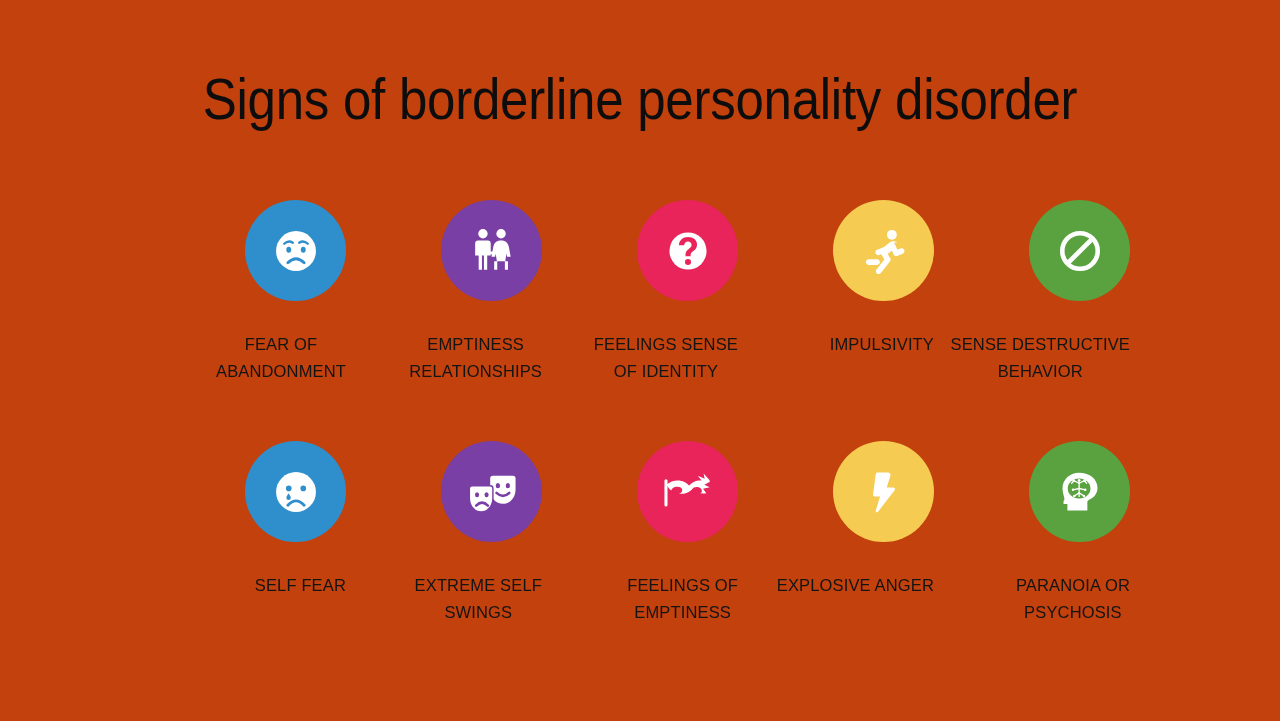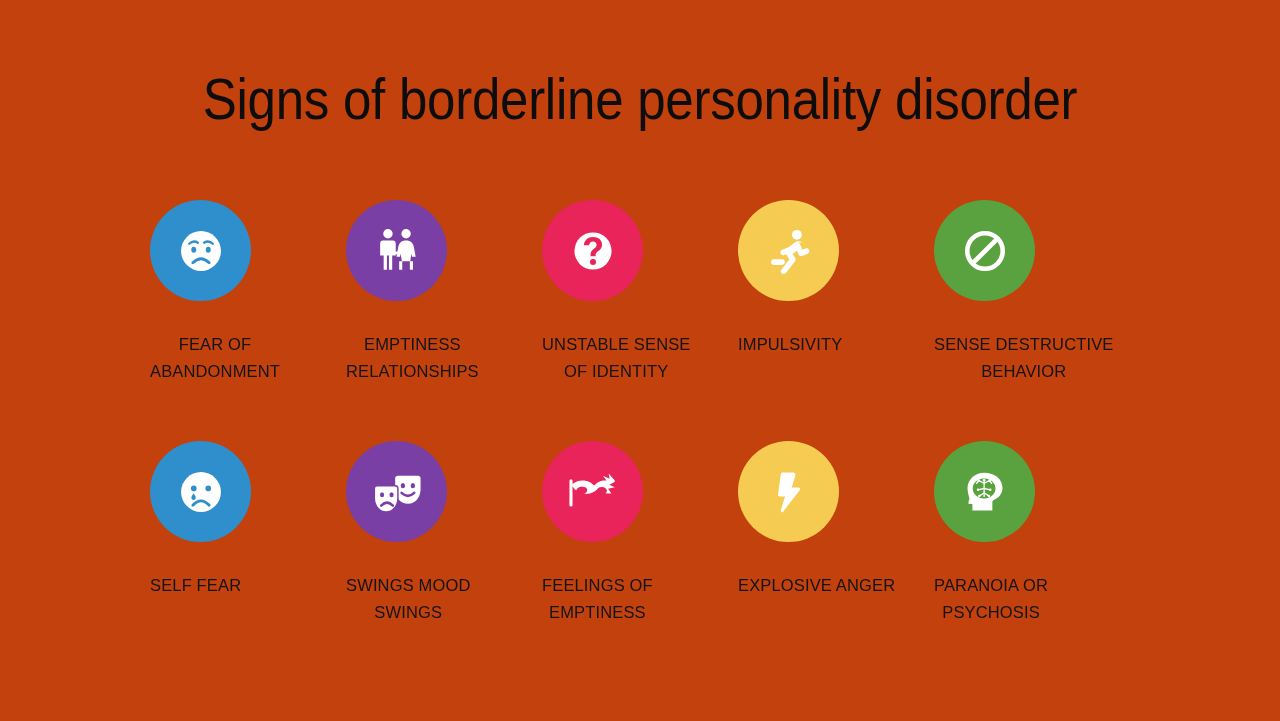--- a/index.html
+++ b/index.html
@@ -52,21 +52,21 @@
     align-items: flex-start;
   }
   .row.row-2 {
     margin-top: 57px;
   }
 
   .cell {
     width: 196px;
     display: flex;
     flex-direction: column;
-    align-items: flex-start;
+    align-items: flex-end;
   }
 
   .circle {
     width: 101px;
     height: 101px;
     border-radius: 50%;
     display: flex;
     align-items: center;
     justify-content: center;
     flex: 0 0 auto;
@@ -135,21 +135,21 @@
       <div class="cell">
         <div class="circle" style="background:#E8245A">
           <span>
             <svg width="54" height="54" viewBox="0 0 64 64">
               <circle cx="32" cy="32" r="22" fill="#ffffff"></circle>
               <path d="M32 15.5 c-6.2 0 -10.3 3.9 -10.8 9.6 h6.2 c0.4 -2.8 2 -4.4 4.5 -4.4 c2.6 0 4.3 1.6 4.3 3.9 c0 2 -0.8 3.1 -3.3 4.9 c-2.8 2 -3.9 3.9 -3.8 7.1 l0 1.6 h6 l0 -1.2 c0 -2.1 0.7 -3.1 3.3 -5 c2.9 -2.1 4.3 -4.4 4.3 -7.7 c0 -5.2 -4.2 -8.8 -10.7 -8.8 z" fill="#E8245A"></path>
               <circle cx="32" cy="45" r="3.6" fill="#E8245A"></circle>
             </svg>
           </span>
         </div>
-        <div class="label">UNSTABLE SENSE
+        <div class="label">FEELINGS SENSE
 OF IDENTITY</div>
       </div>
 
       <div class="cell">
         <div class="circle" style="background:#F5CB52">
           <span>
             <svg width="56" height="56" viewBox="0 0 64 64">
               <circle cx="41" cy="13.5" r="5.6" fill="#ffffff"></circle>
 
               <path d="M47.5 22 c-3.2 -1.6 -6.6 -1.5 -9.3 0.6 l-9.2 7.2 c-1.5 1.2 -1.9 3.1 -1 4.6 l4.4 7.3 l-9 11.4 c-1.1 1.4 -0.9 3.4 0.5 4.5 c1.4 1.1 3.4 0.9 4.5 -0.5 l10.4 -13.2 c0.9 -1.2 1 -2.8 0.2 -4 l-2.9 -4.6 l5 -3.7 l1.9 4.3 c0.7 1.6 2.5 2.3 4.1 1.7 l6.3 -2.6 c1.6 -0.7 2.4 -2.6 1.7 -4.2 c-0.7 -1.6 -2.6 -2.4 -4.2 -1.7 l-3.6 1.5 l-2.4 -5.6 c-0.4 -1 -1.1 -1.8 -2 -2.3 z" fill="#ffffff"></path>
@@ -205,21 +205,21 @@
               <ellipse cx="49.5" cy="25" rx="2.4" ry="2.9" fill="#7A3FA5"></ellipse>
               <path d="M37 33 q7 6.5 14 0" stroke="#7A3FA5" stroke-width="2.8" fill="none" stroke-linecap="round"></path>
 
               <path d="M10 25 h20 a3 3 0 0 1 3 3 v11 c0 8.7 -5.8 15 -13 15 c-7.2 0 -13 -6.3 -13 -15 v-11 a3 3 0 0 1 3 -3 z" fill="#ffffff" stroke="#7A3FA5" stroke-width="1.6"></path>
               <ellipse cx="15.5" cy="35" rx="2.3" ry="2.8" fill="#7A3FA5"></ellipse>
               <ellipse cx="26" cy="35" rx="2.3" ry="2.8" fill="#7A3FA5"></ellipse>
               <path d="M14.5 47 q6.5 -6.5 13 0" stroke="#7A3FA5" stroke-width="2.8" fill="none" stroke-linecap="round"></path>
             </svg>
           </span>
         </div>
-        <div class="label">SWINGS MOOD
+        <div class="label">EXTREME SELF
 SWINGS</div>
       </div>
 
       <div class="cell">
         <div class="circle" style="background:#E8245A">
           <span>
             <svg width="58" height="58" viewBox="0 0 64 64">
               <path d="M8 20 l0 26 M8 24 c6 -5 14 -6 20 -3 c2.4 1.2 4 2.6 5.2 3.9 c1.2 -1.3 2.8 -2.7 5.2 -3.9 c2.6 -1.3 5.6 -1.8 8.6 -1.6 l-4.2 -5.4 l7.6 3.3 l-1.2 -5.6 l6.4 7 c0.8 0.9 0.6 2.1 -0.4 2.6 l-5.2 2.6 l6 2.9 l-7.4 1.6 l3.6 5 c-3.4 0.6 -6.8 0.3 -9.8 -1.1 c-2.4 -1.2 -4 -2.6 -5.2 -3.9 c-1.2 1.3 -2.8 2.7 -5.2 3.9 c-6 3 -14 2 -20 -3 z" fill="#ffffff"></path>
               <ellipse cx="19.5" cy="30.5" rx="6.2" ry="4.3" fill="#E8245A" transform="rotate(-8 19.5 30.5)"></ellipse>
               <ellipse cx="42" cy="30.5" rx="5.4" ry="4" fill="#E8245A" transform="rotate(8 42 30.5)"></ellipse>

